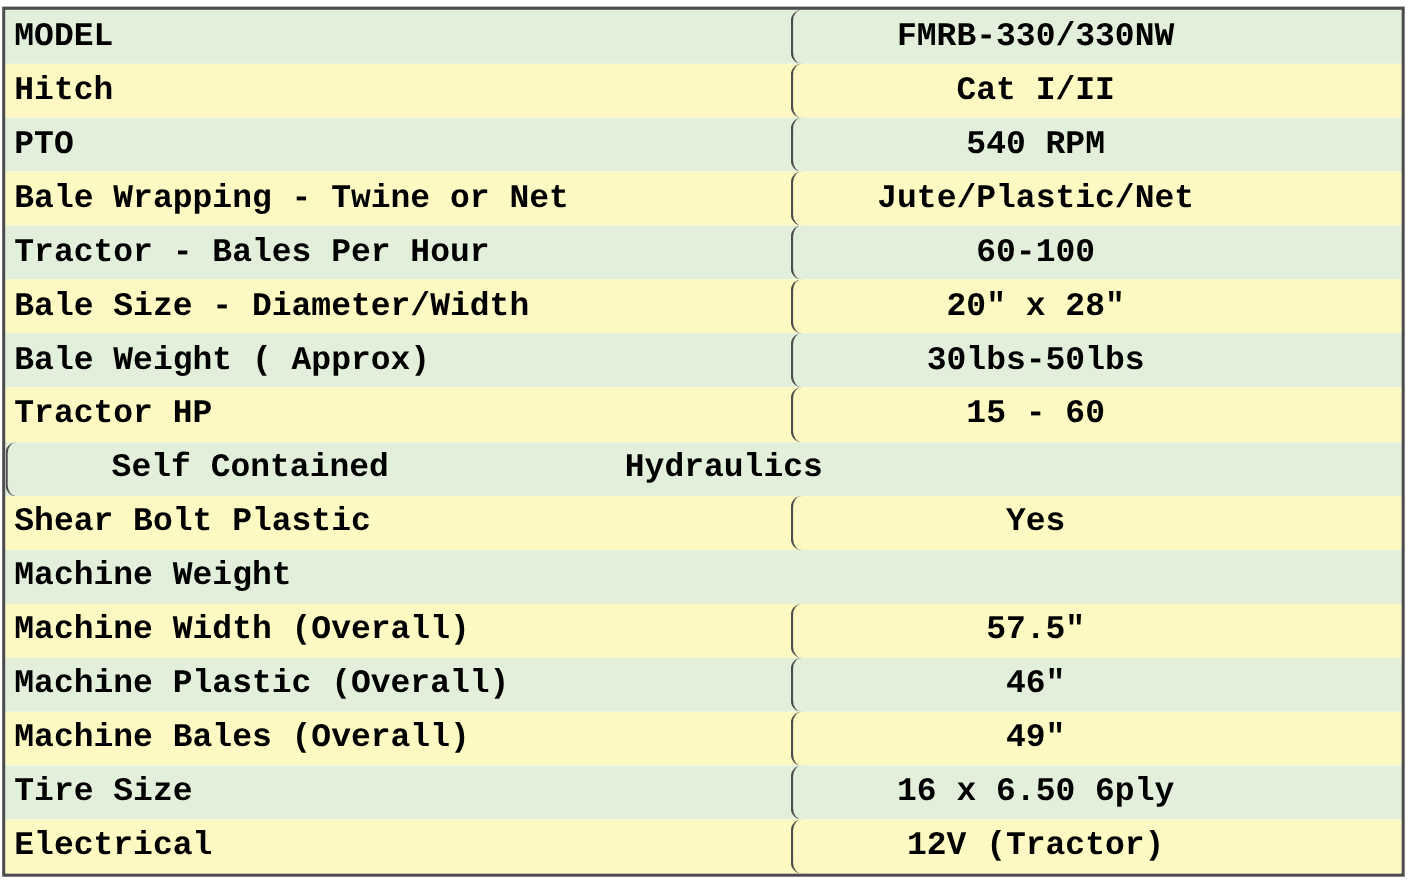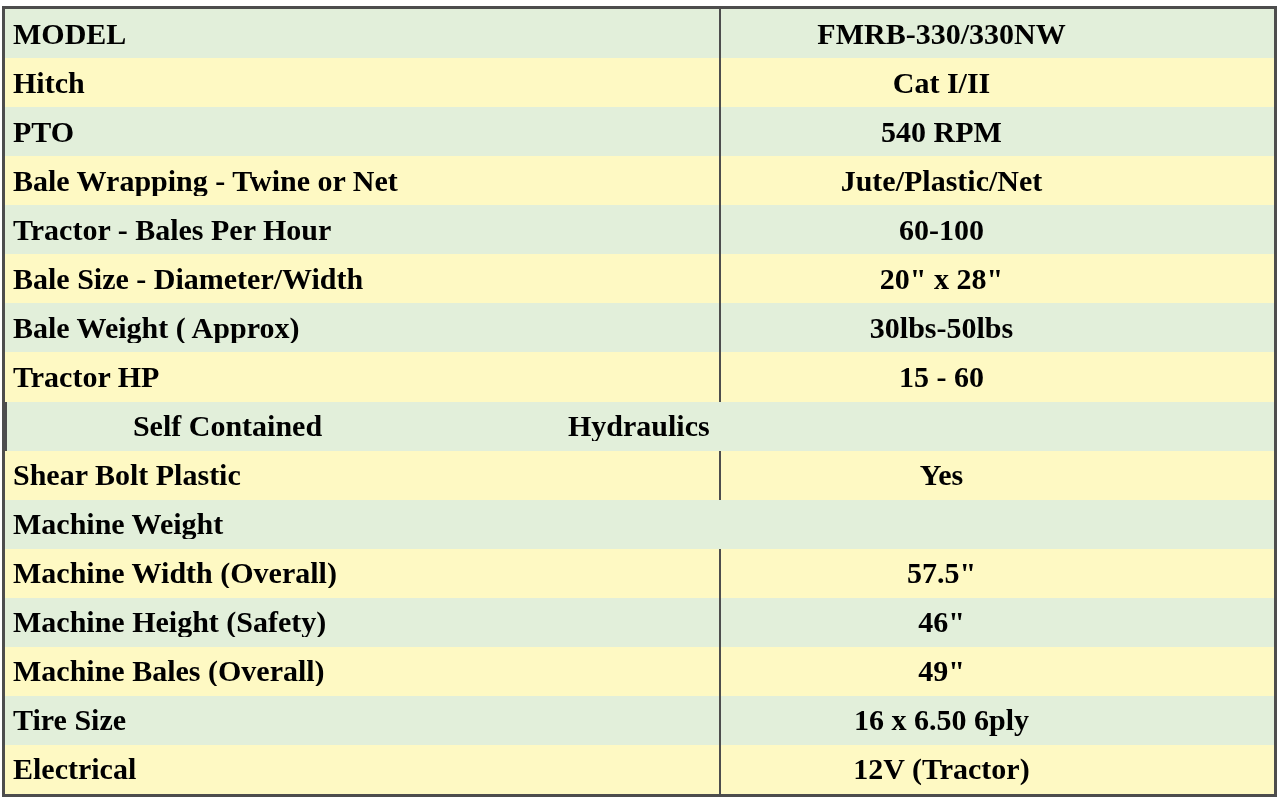--- a/index.html
+++ b/index.html
@@ -6,21 +6,21 @@
     --row-green:#e2efda;
     --border-dark:#4d4d4d;
     --text-black:#000000;
     --page-bg:#ffffff;
   }
   html,body{margin:0;padding:0;background:var(--page-bg);}
   .canvas{
     position:relative;
     width:1280px;height:802px;
     background:var(--page-bg);
-    font-family:Liberation Serif, serif;
+    font-family:Liberation Mono, monospace;
     overflow:hidden;
   }
   .spec-table{
     position:absolute;
     left:2px;top:6px;
     width:1275px;height:791px;
     box-sizing:border-box;
     border:3px solid var(--border-dark);
     display:flex;
     flex-direction:column;
@@ -51,20 +51,21 @@
   .cell-value{
     flex:1;
     box-sizing:border-box;
     border-left:2px solid var(--border-dark);
     text-align:center;
     padding-right:112px;
     align-self:stretch;
     display:flex;
     align-items:center;
     justify-content:center;
+    border-radius:10px;
   }
 </style>
 </head>
 <body>
 
 <div class="canvas">
   <div class="spec-table">
 
     <div class="row">
       <div class="cell cell-label">MODEL</div>
@@ -120,21 +121,21 @@
     <div class="row">
       <div class="cell cell-label">Machine Weight</div>
     </div>
 
     <div class="row">
       <div class="cell cell-label">Machine Width (Overall)</div>
       <div class="cell cell-value">57.5"</div>
     </div>
 
     <div class="row">
-      <div class="cell cell-label">Machine Height (Safety)</div>
+      <div class="cell cell-label">Machine Plastic (Overall)</div>
       <div class="cell cell-value">46"</div>
     </div>
 
     <div class="row">
       <div class="cell cell-label">Machine Bales (Overall)</div>
       <div class="cell cell-value">49"</div>
     </div>
 
     <div class="row">
       <div class="cell cell-label">Tire Size</div>

